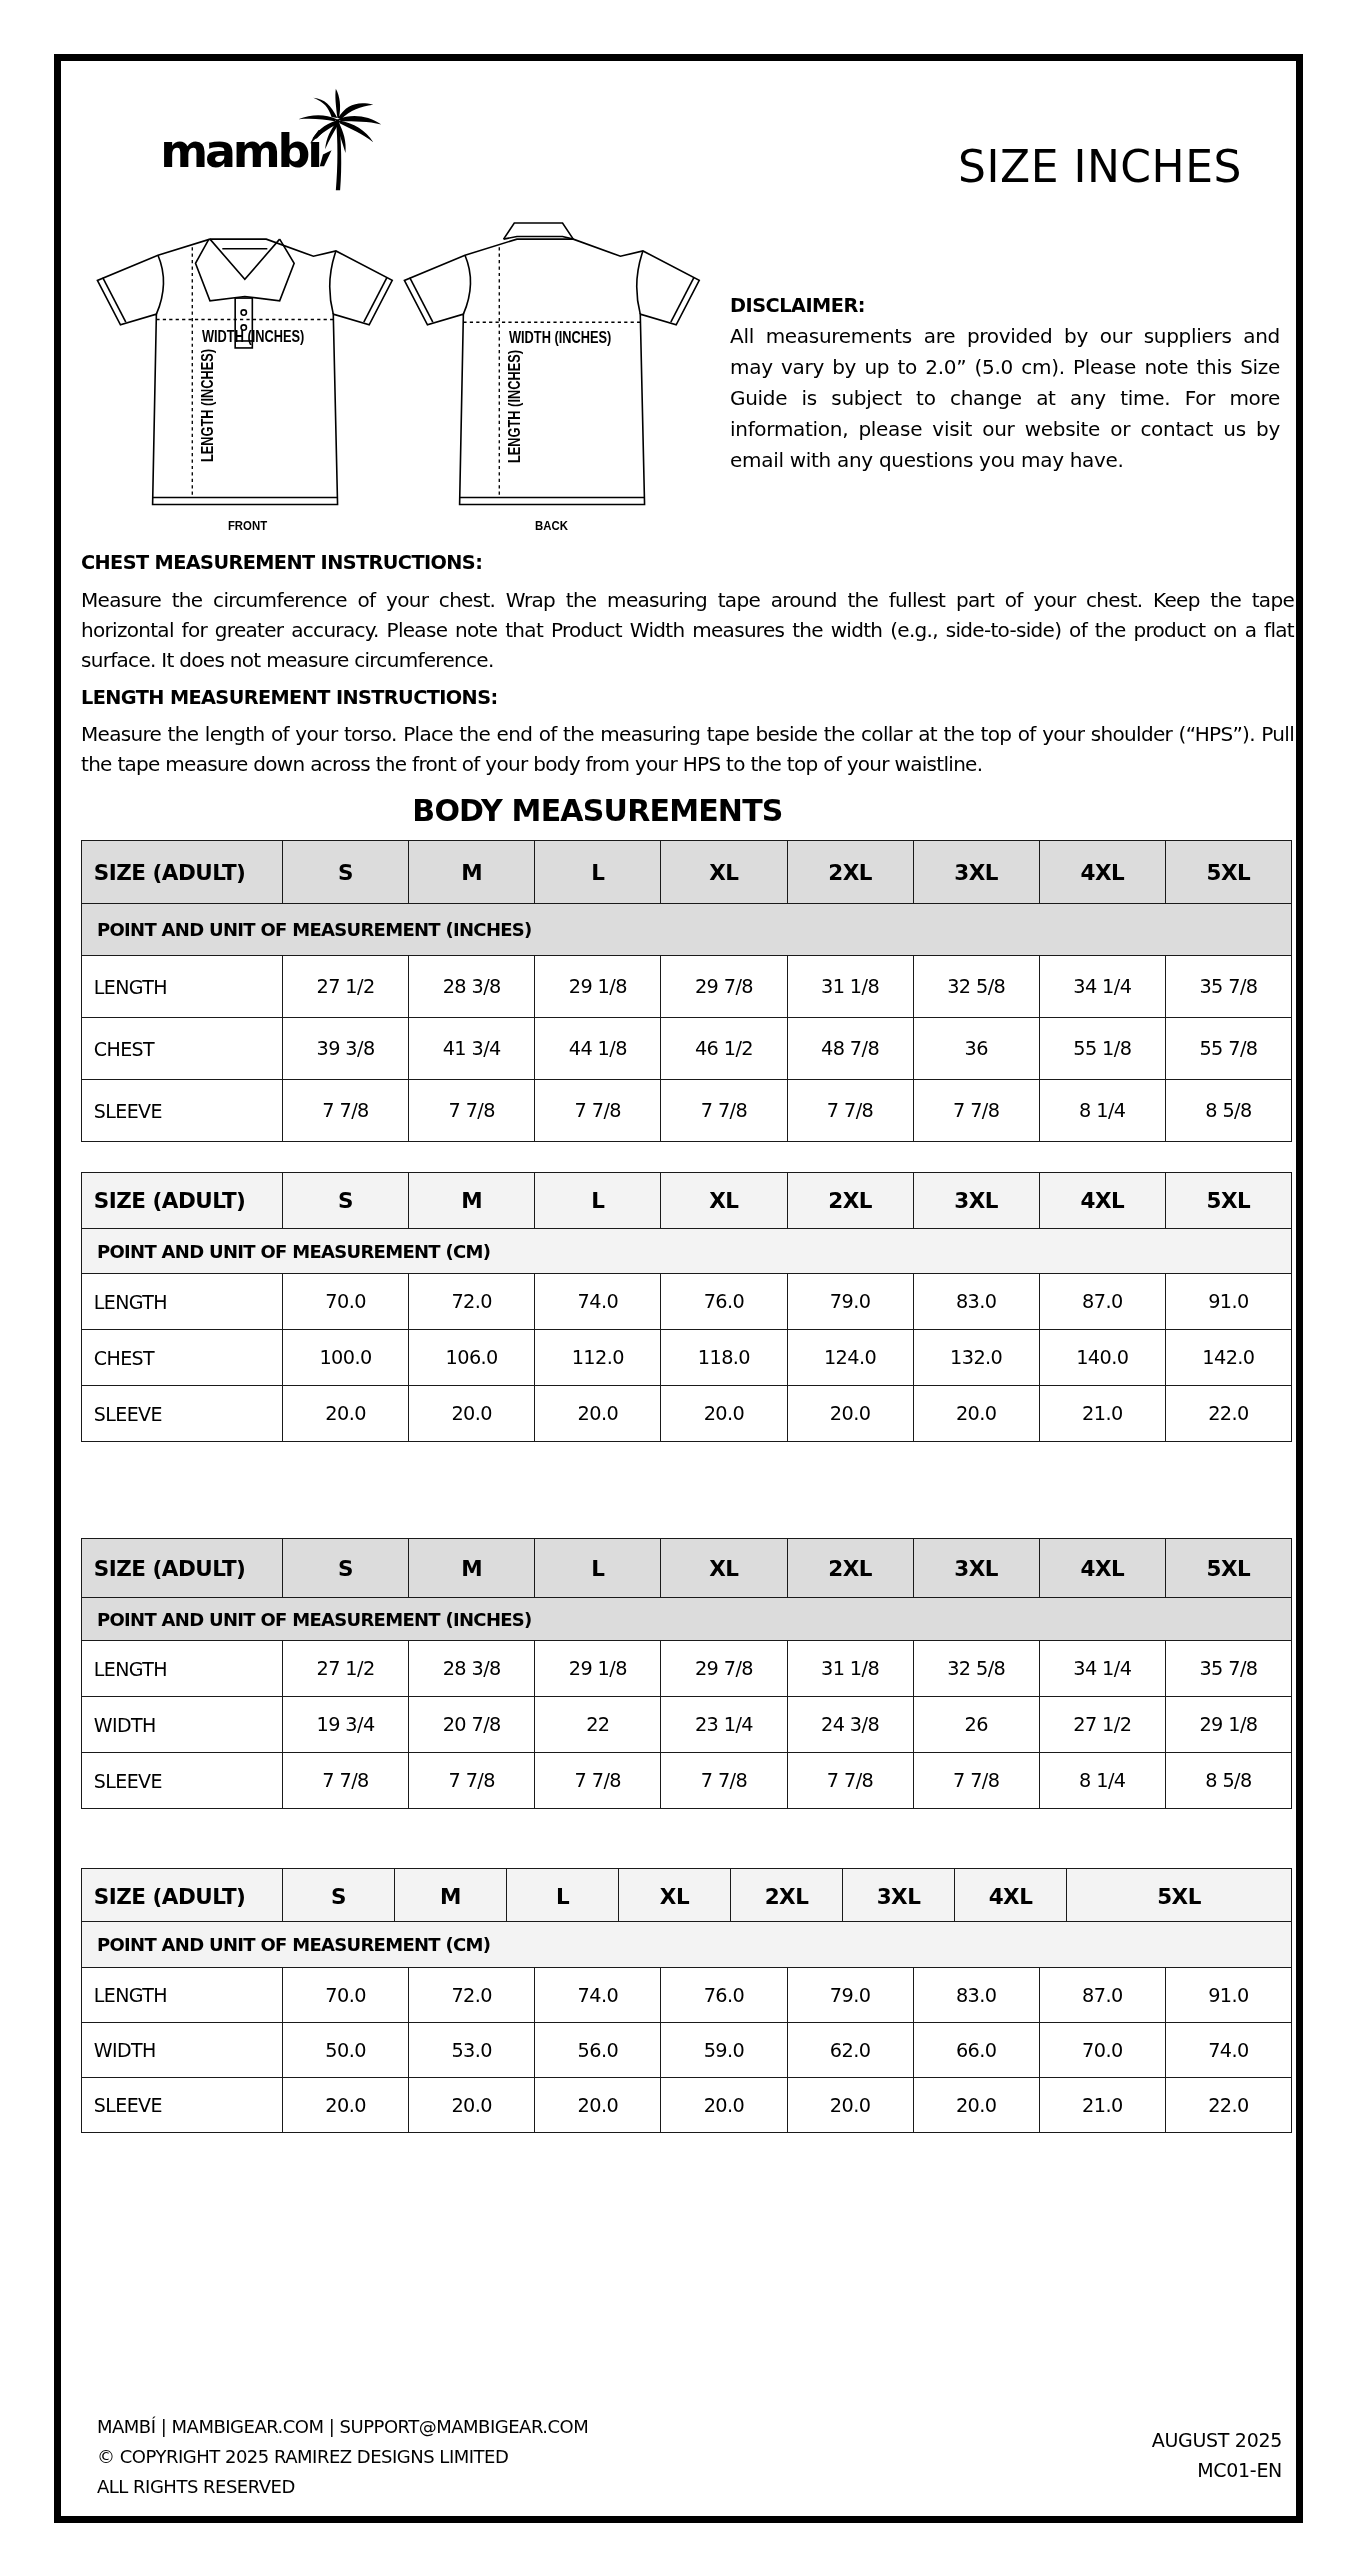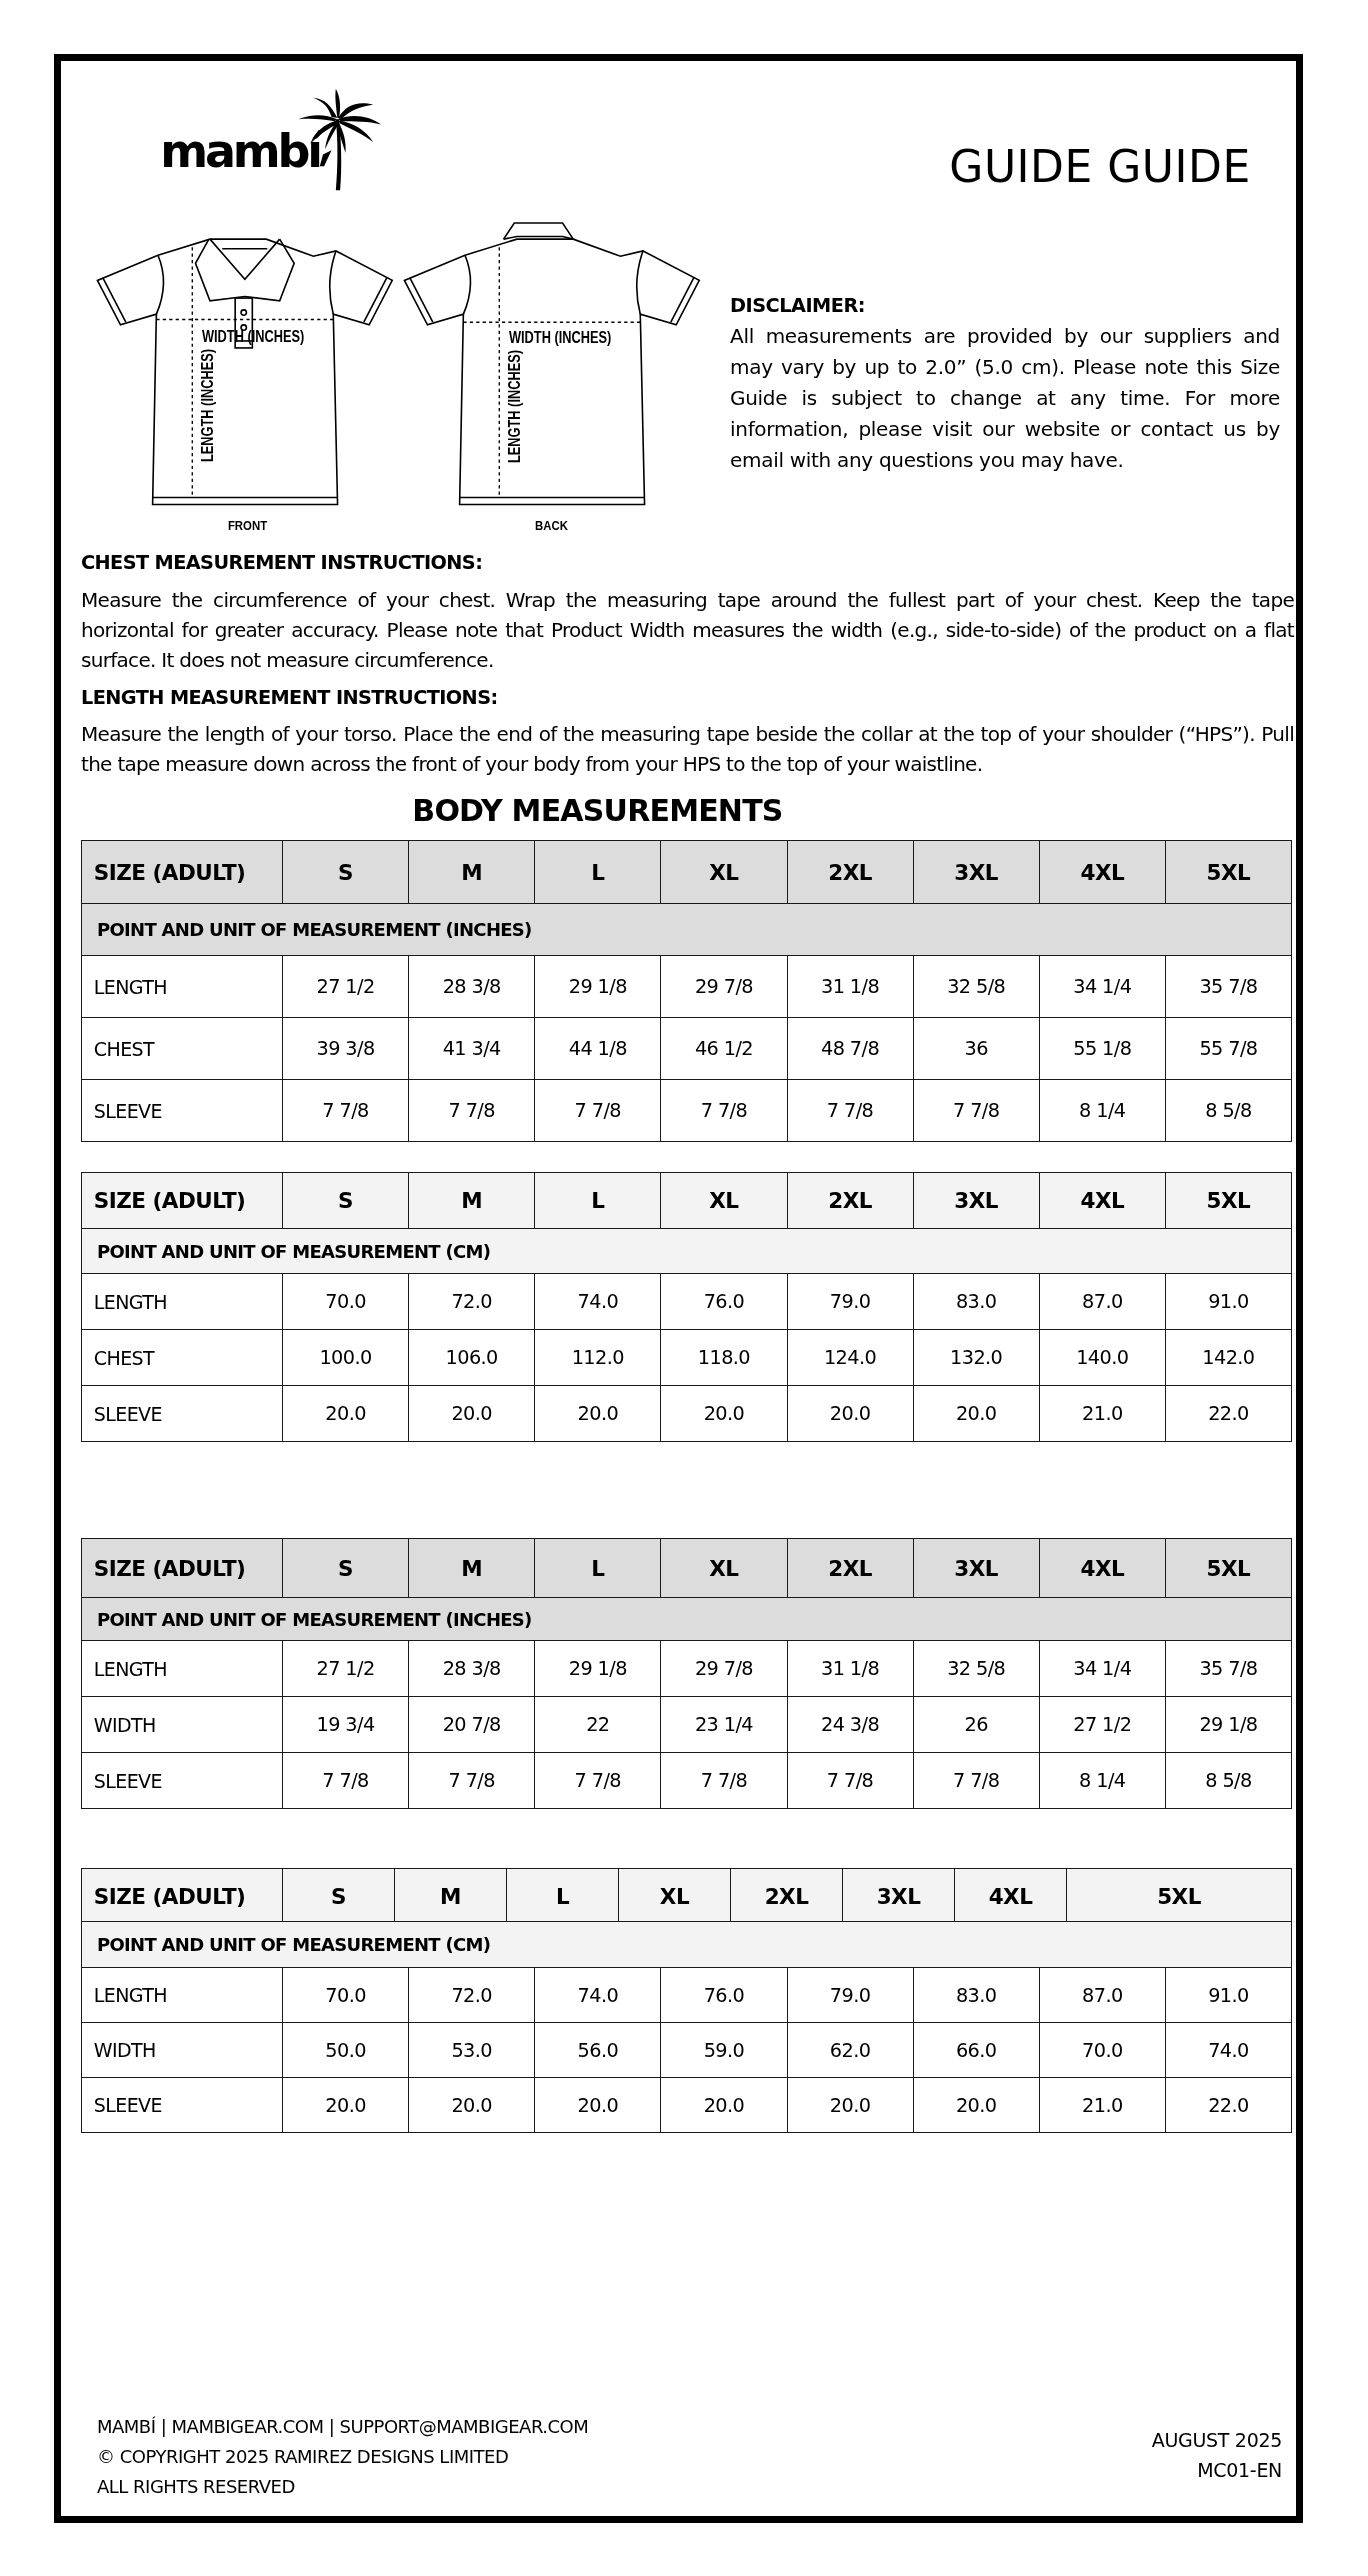--- a/index.html
+++ b/index.html
@@ -119,21 +119,21 @@
     <path d="M84 62 C110 52 140 55 165 72 C140 66 115 66 90 66 Z" fill="#000"></path>
     <path d="M84 64 C115 70 135 82 150 105 C128 88 108 80 88 70 Z" fill="#000"></path>
     <path d="M82 62 C60 52 35 52 10 62 C35 60 58 62 78 66 Z" fill="#000"></path>
     <path d="M82 64 C58 72 42 85 32 108 C50 90 66 80 84 70 Z" fill="#000"></path>
     <path d="M84 66 C95 85 100 105 98 125 C92 105 86 88 80 70 Z" fill="#000"></path>
     <path d="M82 66 C70 82 62 98 60 118 C68 100 76 86 86 70 Z" fill="#000"></path>
     <path d="M56 128 L72 120 L58 150 L50 150 Z" fill="#000"></path>
   </svg>
 </div>
 
-<div class="page-title">GUIDE GUIDE</div>
+<div class="page-title">SIZE INCHES</div>
 
 <div class="shirt shirt-front">
   <svg viewBox="0 0 590 610">
     <g fill="none" stroke="#000" stroke-width="3">
 
       <path d="M128 75 L225 45 L330 45 L418 77 L460 67 L565 122 L522 205 L455 185 L463 540 L118 540 L125 185 L58 205 L15 122 Z" fill="#fff"></path>
 
       <path d="M223 45 L198 90 L225 160 L290 152 L355 160 L382 90 L355 45"></path>
       <path d="M225 45 L290 120 L355 45"></path>
       <path d="M248 63 L332 63"></path>

